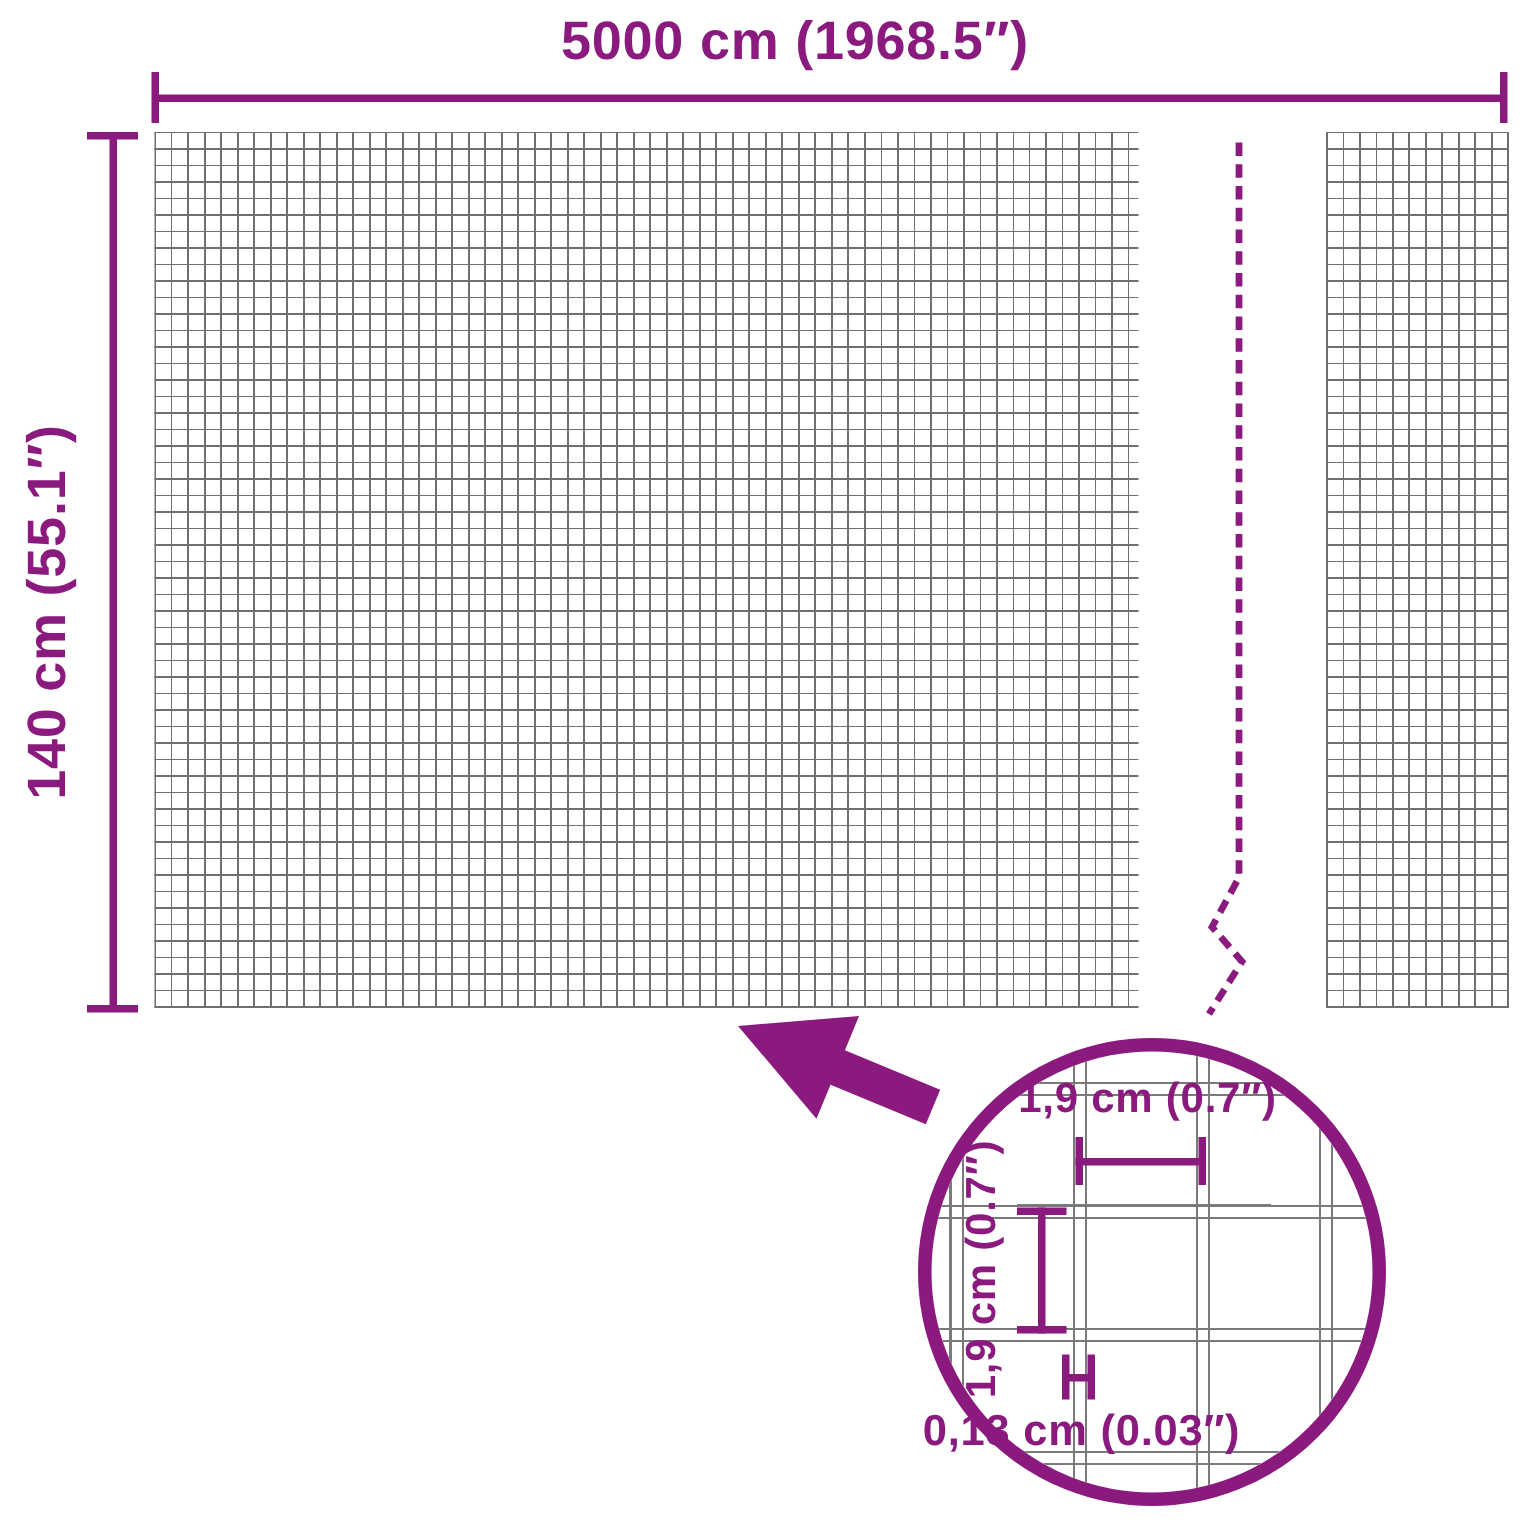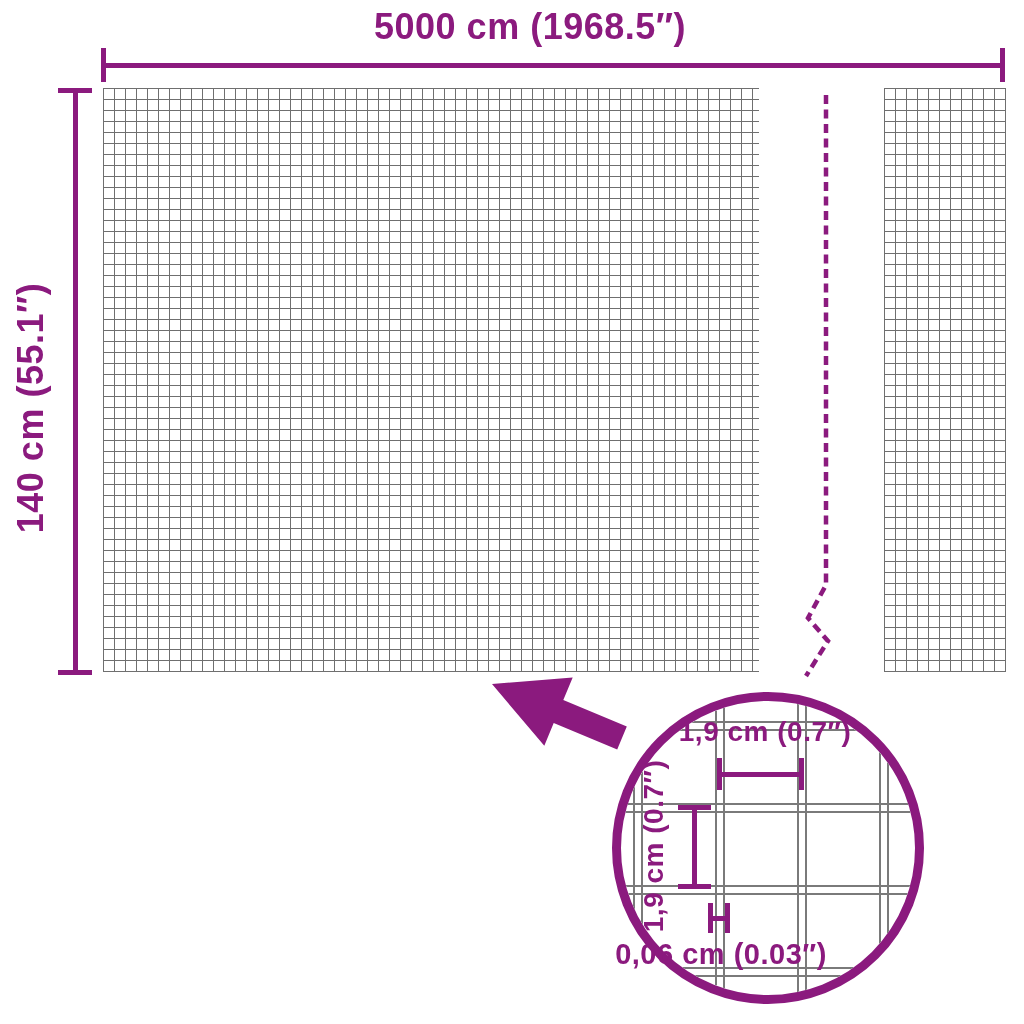--- a/index.html
+++ b/index.html
@@ -122,15 +122,15 @@
   <div class="d-bar hdim-tick r"></div>
 
   <div class="detail-label detail-left">1,9 cm (0.7″)</div>
   <div class="d-bar vdim-line"></div>
   <div class="d-bar vdim-tick t"></div>
   <div class="d-bar vdim-tick b"></div>
 
   <div class="d-bar hmark-bar l"></div>
   <div class="d-bar hmark-bar r"></div>
   <div class="d-bar hmark-cross"></div>
-  <div class="detail-label detail-bottom">0,06 cm (0.03″)</div>
+  <div class="detail-label detail-bottom">0,13 cm (0.03″)</div>
 
 </div>
 
 </body></html>

